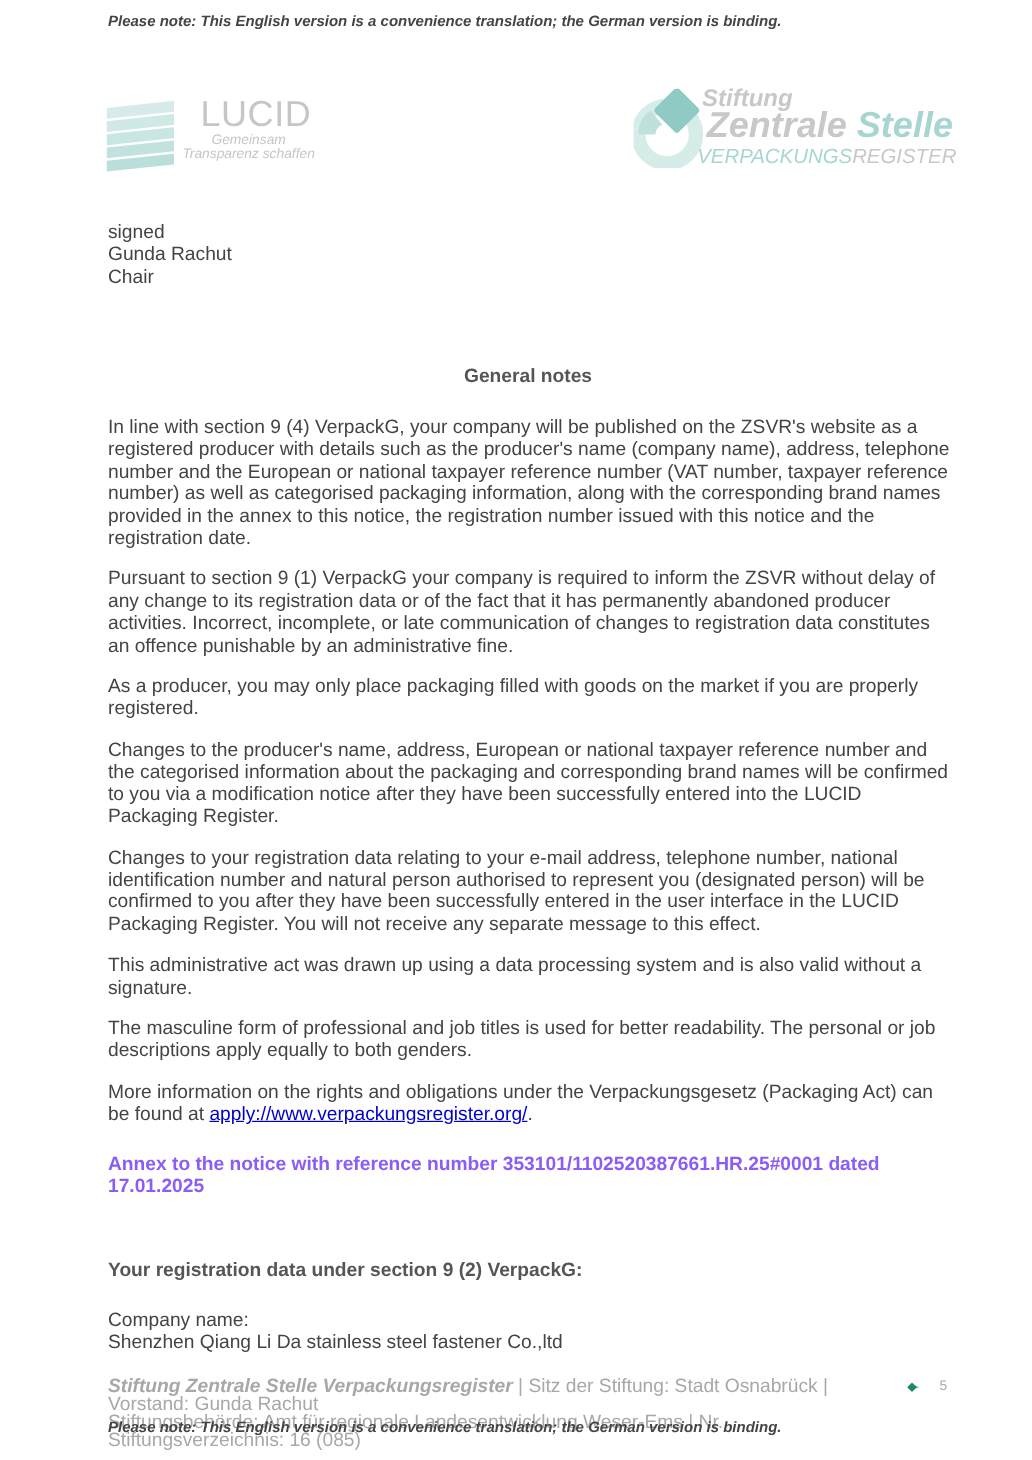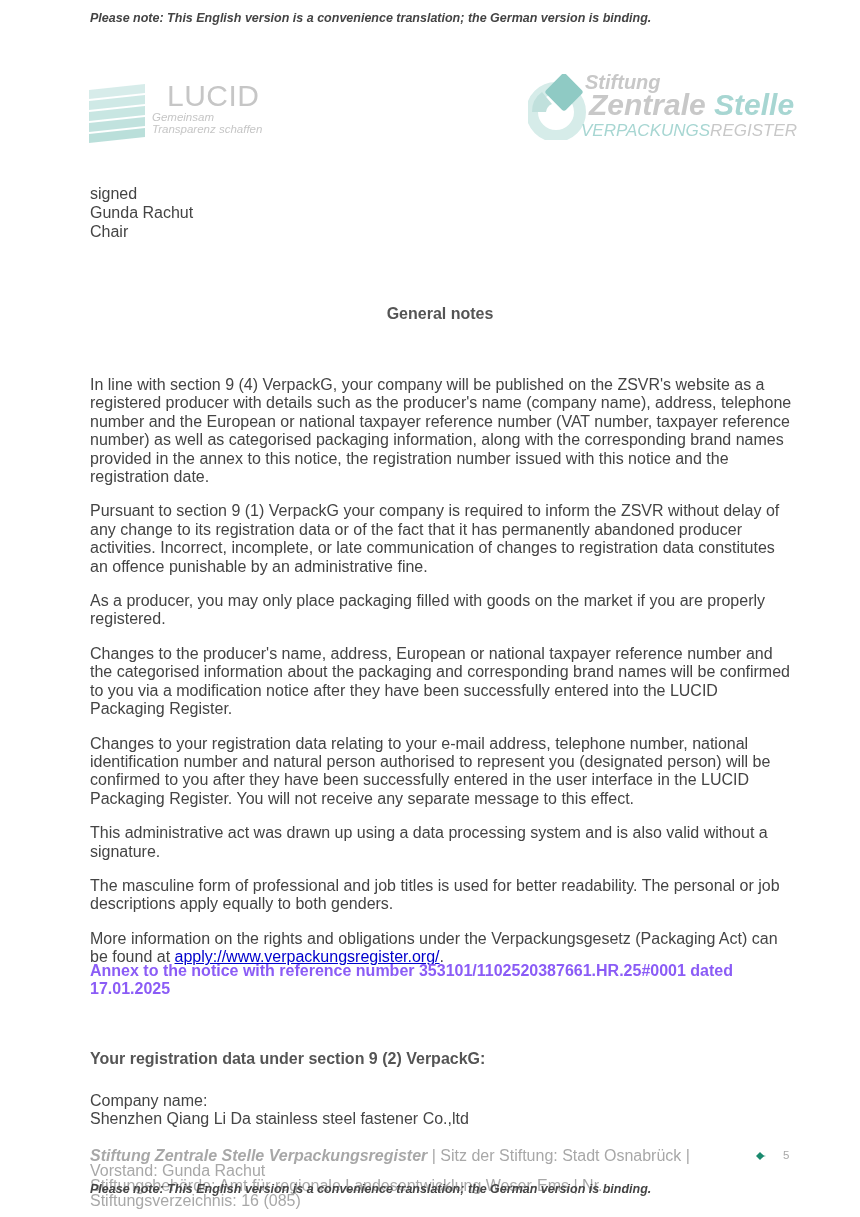--- a/index.html
+++ b/index.html
@@ -5,31 +5,31 @@
   html, body { margin: 0; padding: 0; background: #ffffff; }
   body { width: 860px; height: 1217px; position: relative; overflow: hidden;
          font-family: "Liberation Sans", sans-serif; color: #444444; }
   .note { position: absolute; left: 90px; font-size: 12.5px; font-weight: bold; font-style: italic; color: #444; }
   .note.top { top: 11px; }
   .note.bottom { top: 1182px; }
   .logo-lucid { position: absolute; left: 89px; top: 83px; width: 180px; height: 58px; }
   .lucid-stack { position: absolute; left: 0; top: 2px; width: 56px; height: 54px; }
   .lucid-stack div { position: absolute; left: 0; width: 56px; height: 9px; background: #b6ddd8; transform: skewY(-6deg); }
   .lucid-title { position: absolute; left: 62px; top: -4px; font-size: 30px; color: #c6c6c6; letter-spacing: 0.5px; margin-left: 16px; }
-  .lucid-sub { position: absolute; left: 63px; top: 28px; font-size: 11.5px; font-style: italic; color: #c6c6c6; line-height: 12px; }
+  .lucid-sub { position: absolute; left: 63px; top: 28px; font-size: 11.5px; font-style: italic; color: #c6c6c6; line-height: 12px; text-align: center; }
   .logo-zsvr { position: absolute; left: 528px; top: 70px; width: 280px; height: 72px; }
   .zsvr-emblem { position: absolute; left: 0; top: 4px; width: 66px; height: 66px; }
   .zsvr-stiftung { position: absolute; left: 57px; top: 1px; font-size: 20px; font-weight: bold; font-style: italic; color: #c8c8c8; }
   .zsvr-zs { position: absolute; left: 61px; top: 18px; font-size: 30px; font-weight: bold; font-style: italic; color: #c8c8c8; white-space: nowrap; }
   .zsvr-zs .accent { color: #a7d6d2; text-align: center; }
   .zsvr-reg { position: absolute; left: 53px; top: 51px; font-size: 17px; font-style: italic; color: #a7d6d2; white-space: nowrap; }
   .zsvr-reg .grey { color: #c8c8c8; }
   .signed { position: absolute; left: 90px; top: 184px; font-size: 16px; line-height: 19px; color: #444; }
   .heading { position: absolute; left: 0; width: 880px; text-align: center; font-weight: bold; font-size: 16px; color: #555; }
-  .body-text { position: absolute; left: 90px; width: 705px; font-size: 16px; line-height: 18.4px; color: #444; margin-top: 28px; }
+  .body-text { position: absolute; left: 90px; width: 705px; font-size: 16px; line-height: 18.4px; color: #444; }
   .body-text p { margin: 0 0 16px 0; }
   a { color: #0000cc; text-decoration: underline; }
   .annex { position: absolute; left: 90px; width: 700px; top: 962px; font-weight: bold; font-size: 16px; line-height: 18px; color: #8b5cf6; }
   .reg-heading { position: absolute; left: 90px; top: 1050px; font-weight: bold; font-size: 16px; color: #555; }
   .company { position: absolute; left: 90px; top: 1092px; font-size: 16px; line-height: 18.4px; color: #444; }
   .footer { position: absolute; left: 90px; top: 1148px; font-size: 16px; line-height: 15px; color: #a8a8a8; width: 620px; }
   .footer b { font-weight: bold; font-style: italic; }
   .pager { position: absolute; left: 756px; top: 1149px; width: 40px; height: 14px; }
   .pager-icon { position: absolute; left: 0; top: 2px; width: 10px; height: 10px; }
   .pager-num { position: absolute; left: 27px; top: 0; font-size: 11.5px; color: #a8a8a8; }

